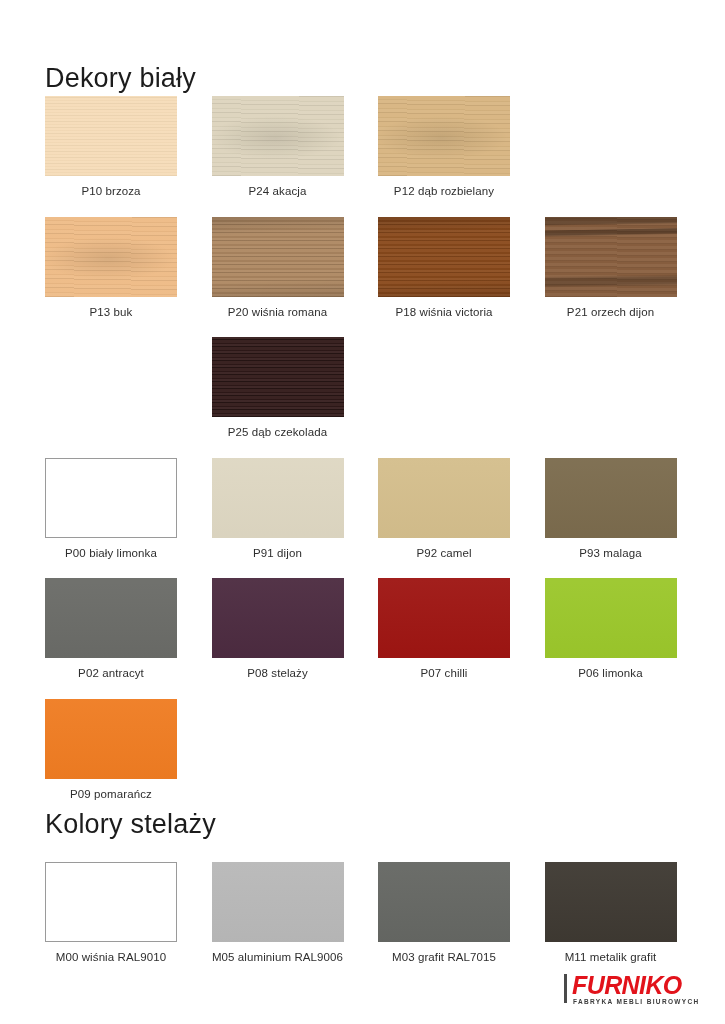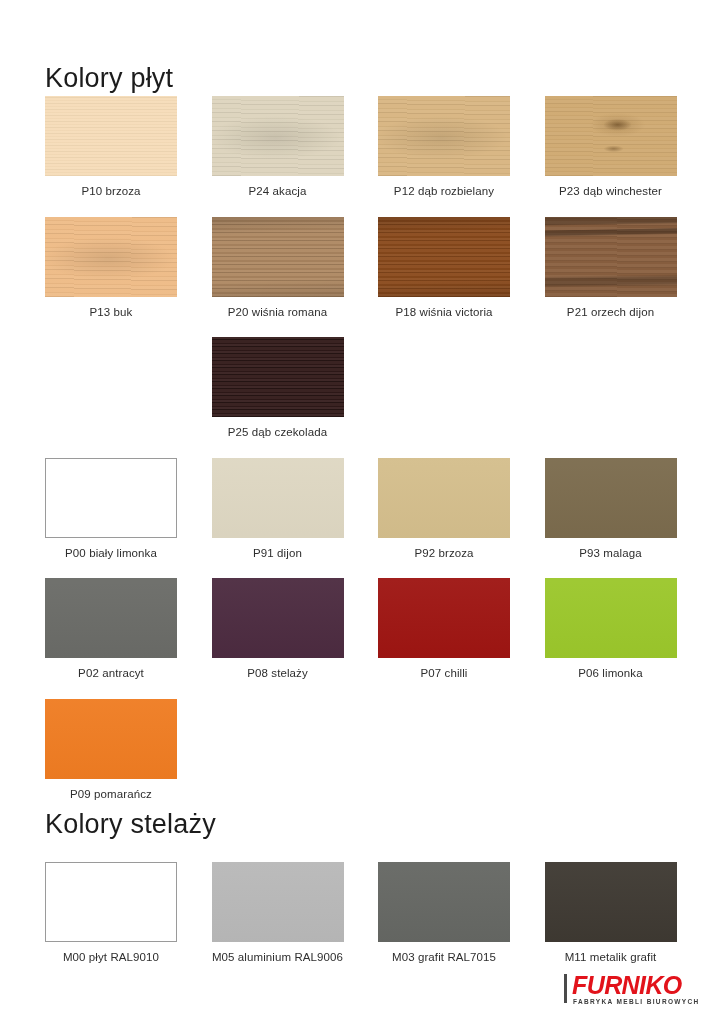--- a/index.html
+++ b/index.html
@@ -245,39 +245,35 @@
     color: #3b3b3b;
     white-space: nowrap;
     line-height: 8px;
   }
 </style>
 </head>
 <body>
 
 <div class="page">
 
-  <h1 class="section-title" id="title-dekory">Kolory płyt</h1>
+  <h1 class="section-title" id="title-dekory">Dekory biały</h1>
 
   <div class="grid" id="grid-dekory">
       <div class="grid-row">
         <div class="cell c0">
           <div class="swatch grain-fine" title="P10 brzoza" style="background-color: rgb(246, 220, 184);"></div>
           <div class="cell-label">P10 brzoza</div>
         </div>
         <div class="cell c1">
           <div class="swatch grain-med" title="P24 akacja" style="background-color: rgb(221, 212, 189);"></div>
           <div class="cell-label">P24 akacja</div>
         </div>
         <div class="cell c2">
           <div class="swatch grain-med" title="P12 dąb rozbielany" style="background-color: rgb(216, 181, 129);"></div>
           <div class="cell-label">P12 dąb rozbielany</div>
-        </div>
-        <div class="cell c3">
-          <div class="swatch grain-knot" title="P23 dąb winchester" style="background-color: rgb(207, 169, 113);"></div>
-          <div class="cell-label">P23 dąb winchester</div>
         </div>
       </div>
       <div class="grid-row">
         <div class="cell c0">
           <div class="swatch grain-med" title="P13 buk" style="background-color: rgb(238, 187, 134);"></div>
           <div class="cell-label">P13 buk</div>
         </div>
         <div class="cell c1">
           <div class="swatch grain-strong" title="P20 wiśnia romana" style="background-color: rgb(174, 136, 98);"></div>
           <div class="cell-label">P20 wiśnia romana</div>
@@ -301,21 +297,21 @@
         <div class="cell c0">
           <div class="swatch grain-flat bordered" title="P00 biały premium" style="background-color: rgb(255, 255, 255);"></div>
           <div class="cell-label">P00 biały limonka</div>
         </div>
         <div class="cell c1">
           <div class="swatch grain-none" title="P91 szary" style="background-color: rgb(222, 215, 194);"></div>
           <div class="cell-label">P91 dijon</div>
         </div>
         <div class="cell c2">
           <div class="swatch grain-none" title="P92 camel" style="background-color: rgb(212, 190, 140);"></div>
-          <div class="cell-label">P92 brzoza</div>
+          <div class="cell-label">P92 camel</div>
         </div>
         <div class="cell c3">
           <div class="swatch grain-none" title="P93 malaga" style="background-color: rgb(123, 107, 77);"></div>
           <div class="cell-label">P93 malaga</div>
         </div>
       </div>
       <div class="grid-row">
         <div class="cell c0">
           <div class="swatch grain-none" title="P02 antracyt" style="background-color: rgb(106, 107, 103);"></div>
           <div class="cell-label">P02 antracyt</div>
@@ -340,21 +336,21 @@
         </div>
       </div>
     </div>
 
   <h1 class="section-title" id="title-kolory">Kolory stelaży</h1>
 
   <div class="grid" id="grid-kolory">
       <div class="grid-row">
         <div class="cell c0">
           <div class="swatch grain-flat bordered" title="M00 biały RAL9010" style="background-color: rgb(255, 255, 255);"></div>
-          <div class="cell-label">M00 płyt RAL9010</div>
+          <div class="cell-label">M00 wiśnia RAL9010</div>
         </div>
         <div class="cell c1">
           <div class="swatch grain-none" title="M05 aluminium RAL9006" style="background-color: rgb(184, 184, 184);"></div>
           <div class="cell-label">M05 aluminium RAL9006</div>
         </div>
         <div class="cell c2">
           <div class="swatch grain-none" title="M03 grafit RAL7015" style="background-color: rgb(101, 103, 99);"></div>
           <div class="cell-label">M03 grafit RAL7015</div>
         </div>
         <div class="cell c3">

